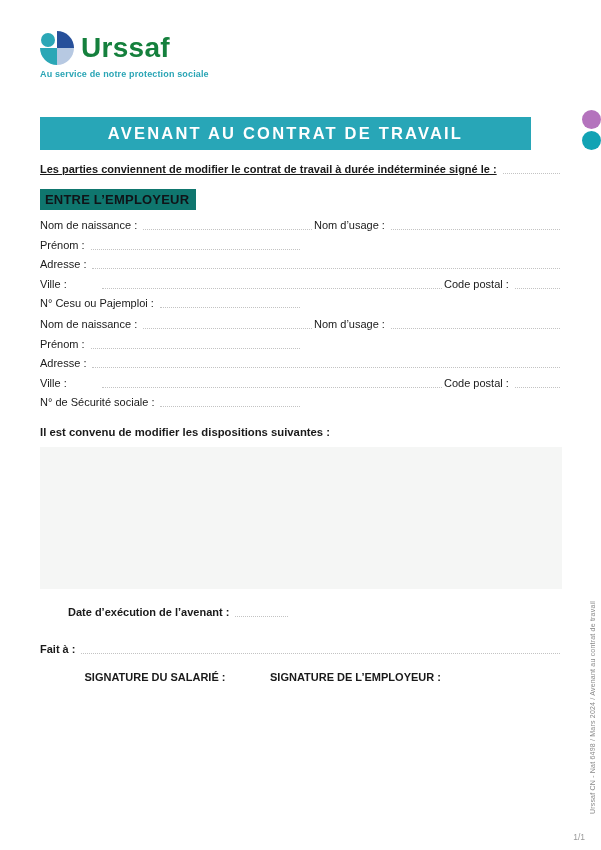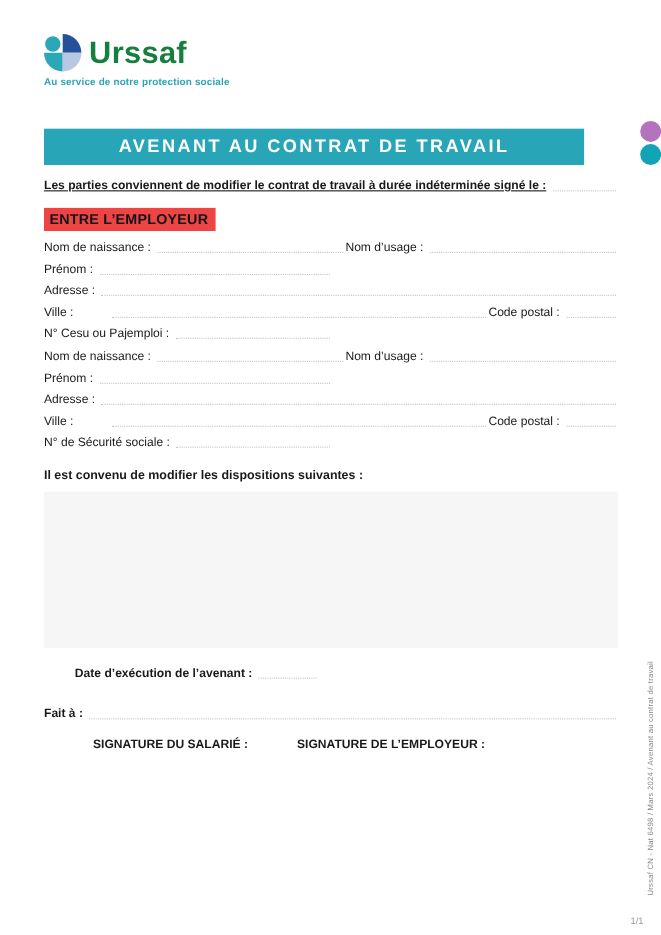--- a/index.html
+++ b/index.html
@@ -34,21 +34,21 @@
   .dot.orange { background:#f59e00; }
   .dot.teal { background:#12a3b4; }
   .dot.lavender { background:#ccd3e4; }
 
   
   .intro { margin-top:12px; display:flex; align-items:flex-end; font-weight:bold; font-size:11px; height:13px;text-decoration:underline; }
   .dotline { border-bottom:1.6px dotted #c3c3c3; height:2px; margin:0 2px 1px 6px; }
   .grow { flex:1; }
 
   .section-title-wrap { margin-top:14px; }
-  .section-title { display:inline-block; padding:3px 7px 3px 5px; background:#ef4444;
+  .section-title { display:inline-block; padding:3px 7px 3px 5px; background:#0f766e;
     font-weight:bold; font-size:13px; color:#101418; letter-spacing:0.2px; }
 
   .frow { display:flex; align-items:flex-end; margin-top:6.5px; height:13px; font-size:11px; }
   .seg { display:flex; align-items:flex-end;text-align:center; }
   .w274 { width:274px; }
   .w262 { width:262px; }
   .w404 { width:404px;gap:29px; }
   .rest { flex:1; }
   .lbl { white-space:nowrap; }
   .b { font-weight:bold; }

